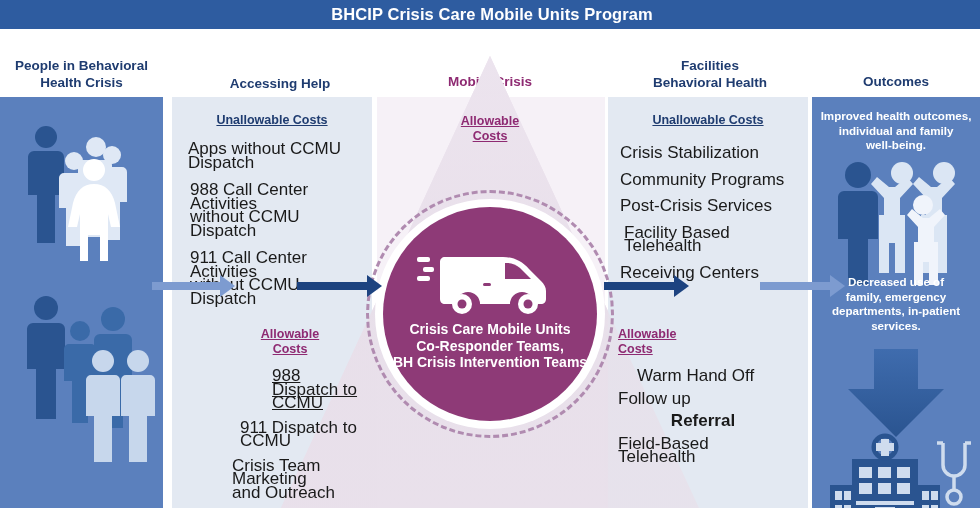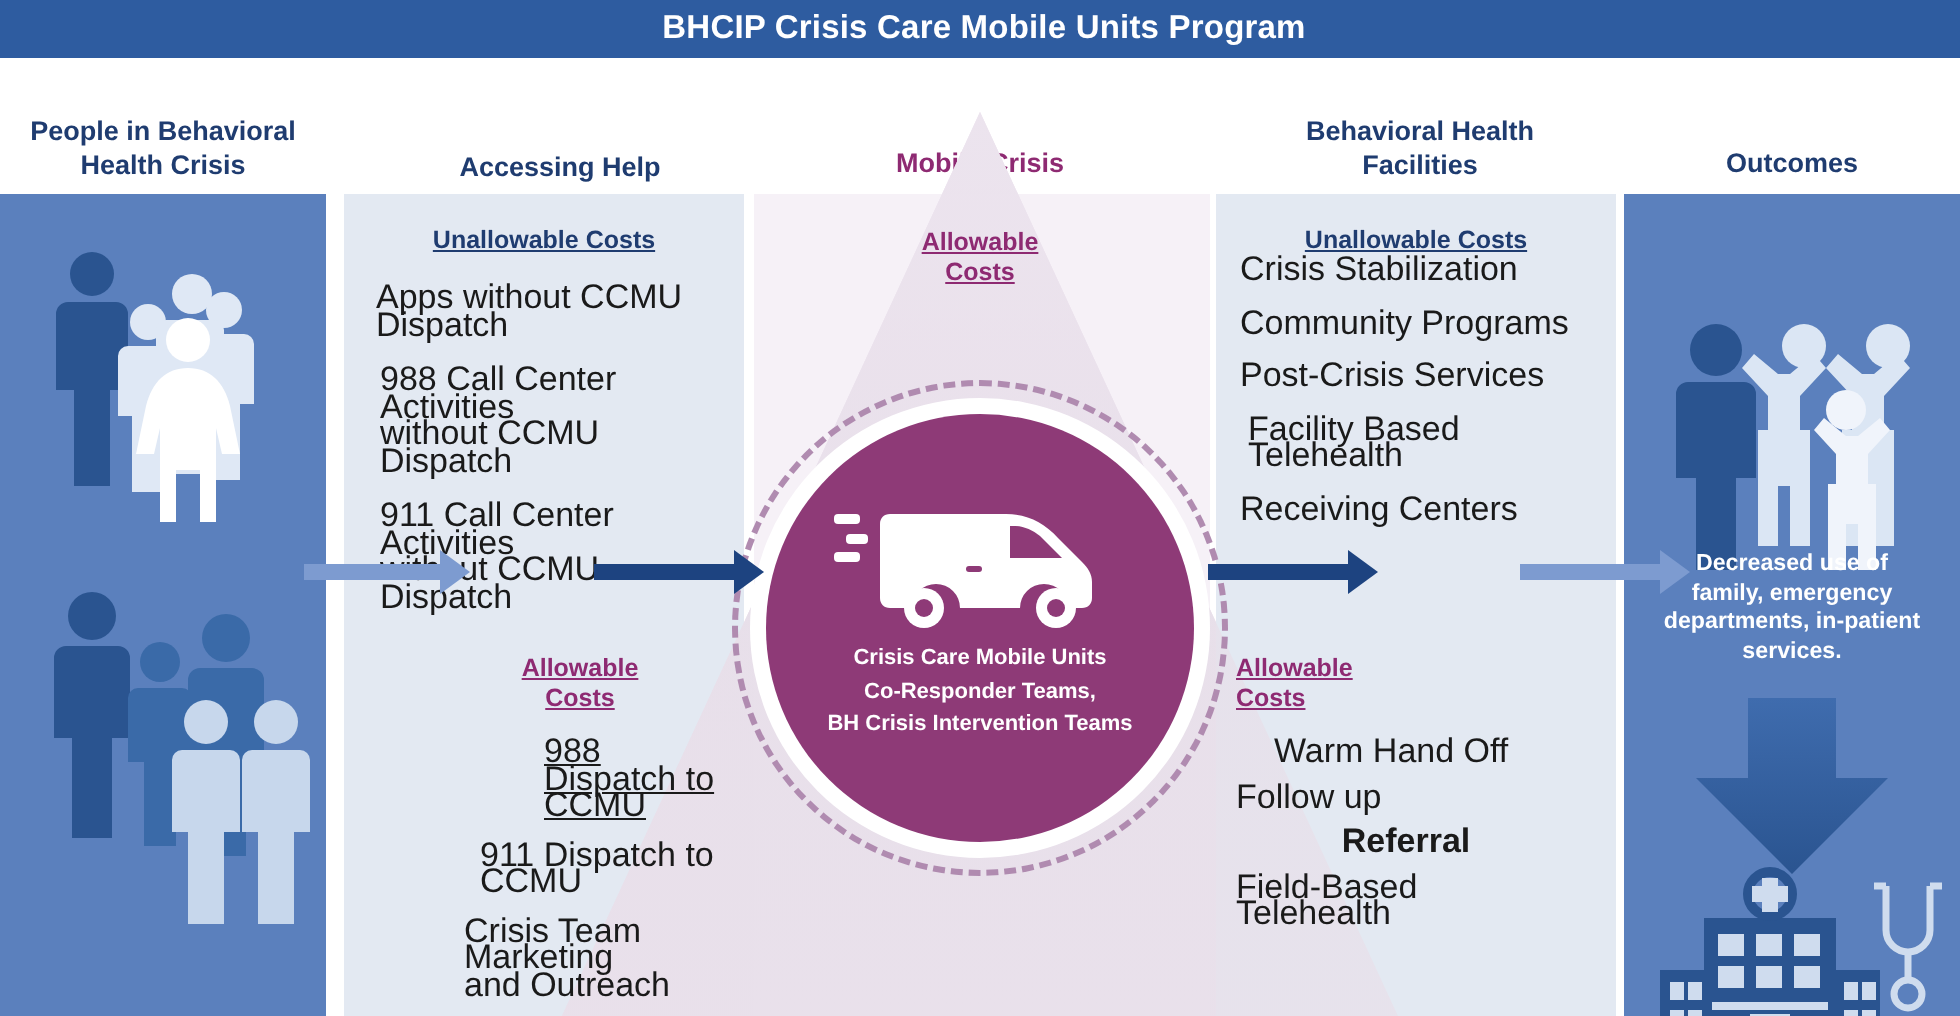--- a/index.html
+++ b/index.html
@@ -92,21 +92,21 @@
     position: absolute; left: 9px; top: 9px; width: 230px; height: 230px;
     border-radius: 50%; background: #ffffff;
   }
   .circle-main {
     position: absolute; left: 17px; top: 17px; width: 214px; height: 214px;
     border-radius: 50%; background: #8e3a77;
     display: flex; flex-direction: column; align-items: center; justify-content: flex-start;
     padding-top: 42px;
   }
   .circle-main .ctext {
-    color: #ffffff; font-size: 11px; font-weight: bold; line-height: 16.5px; text-align: center;
+    color: #ffffff; font-size: 14px; font-weight: bold; line-height: 16.5px; text-align: center;
     margin-top: 6px;
   }
 
   
   .outcome-text {
     color: #ffffff; font-weight: bold; text-align: center;
     font-size: 11.6px; line-height: 14.5px;
   }
 </style>
 </head>
@@ -125,22 +125,22 @@
 
   <div class="colhead" style="left:180px; top:75px; width:200px;">
     <div>Accessing Help</div>
   </div>
 
   <div class="colhead purple" style="left:400px; top:73px; width:180px;">
     <div>Mobile Crisis</div>
   </div>
 
   <div class="colhead" style="left:610px; top:57px; width:200px;">
+    <div>Facilities</div>
     <div>Behavioral Health</div>
-    <div>Facilities</div>
   </div>
 
   <div class="colhead" style="left:812px; top:73px; width:168px;">
     <div>Outcomes</div>
   </div>
 
   <div class="panel panel-blue" style="left:0px; top:97px; width:163px; height:411px;">
 
     <svg width="163" height="200" viewBox="0 0 163 200" style="position:absolute;left:8px;top:18px;">
 
@@ -193,20 +193,23 @@
 
   <div class="panel" style="left:377px; top:97px; width:228px; height:411px; background:rgba(238,228,239,.5);"></div>
 
   <div class="panel panel-light" style="left:608px; top:97px; width:200px; height:411px;"></div>
 
   <div class="wedge" style="left:281px;top:56px;">
     <div class="tri" style="opacity:.75;"></div>
   </div>
 
   <div class="panel panel-blue" style="left:812px; top:97px; width:168px; height:411px;">
+    <div class="outcome-text" style="position:absolute;left:6px;top:12px;width:156px;white-space:pre-line;">Improved health outcomes,
+individual and family
+well-being.</div>
 
     <svg width="160" height="130" viewBox="0 0 160 130" style="position:absolute;left:10px;top:58px;">
       <g fill="#2a5490">
         <circle cx="36" cy="20" r="13"></circle>
         <path d="M22 36 h28 a6 6 0 0 1 6 6 v42 h-10 v46 h-20 v-46 h-10 v-42 a6 6 0 0 1 6 -6z"></path>
       </g>
       <g fill="#dbe6f4">
         <circle cx="80" cy="18" r="11"></circle>
         <path d="M67 32 l-12 -10 l-6 7 l13 14 v17 h-5 v58 h10 v-30 h6 v30 h10 v-58 h-5 v-17 l13 -14 l-6 -7 l-12 10z" transform="translate(0,0)"></path>
         <circle cx="122" cy="18" r="11"></circle>
@@ -319,21 +322,21 @@
         <circle cx="113" cy="55" r="4.5" fill="#8e3a77"></circle>
       </svg>
       <div class="ctext">Crisis Care Mobile Units</div>
       <div class="ctext" style="margin-top:0;">Co-Responder Teams,</div>
       <div class="ctext" style="margin-top:0;">BH Crisis Intervention Teams</div>
     </div>
   </div>
 
   <div style="position:absolute;left:612px;top:113px;width:192px;">
     <div class="sect-head blue">Unallowable Costs</div>
-    <div class="item" style="margin-top:0; text-align:left; padding-left:8px;">Crisis Stabilization</div>
+    <div class="item" style="margin-top:18px; text-align:left; padding-left:8px;">Crisis Stabilization</div>
     <div class="item" style="margin-top:13px; text-align:left; padding-left:8px;">Community Programs</div>
     <div class="item" style="margin-top:13px; text-align:left; padding-left:8px;">Post-Crisis Services</div>
     <div class="item" style="margin-top:13px; text-align:left; padding-left:12px;">Facility Based Telehealth</div>
     <div class="item" style="margin-top:13px; text-align:left; padding-left:8px;">Receiving Centers</div>
   </div>
 
   <div style="position:absolute;left:618px;top:327px;width:170px;">
     <div class="sect-head purple" style="text-align:left;">Allowable</div>
     <div class="sect-head purple" style="text-align:left;">Costs</div>
     <div class="item" style="margin-top:12px; text-align:left;margin-left:19px;">Warm Hand Off</div>

